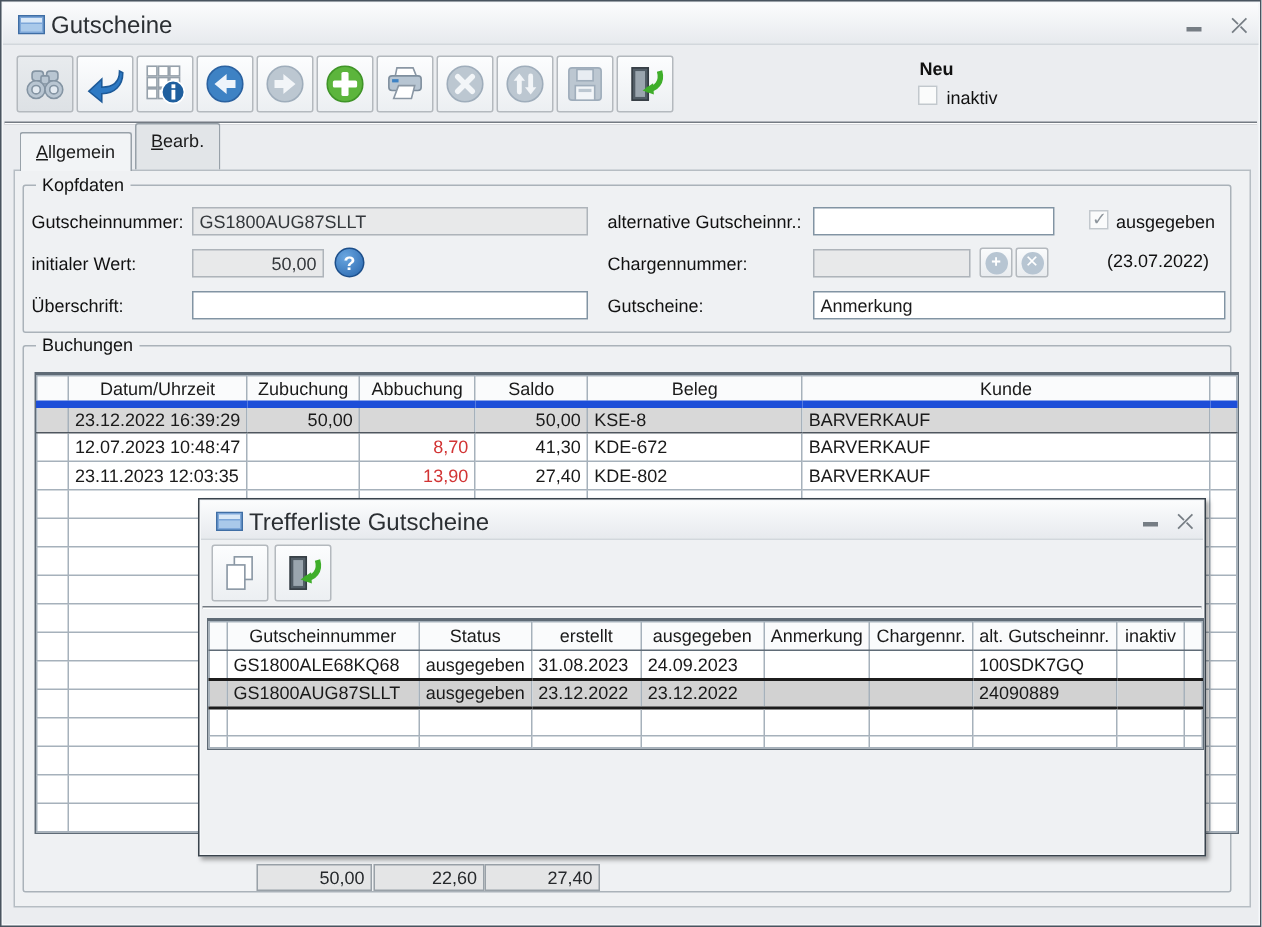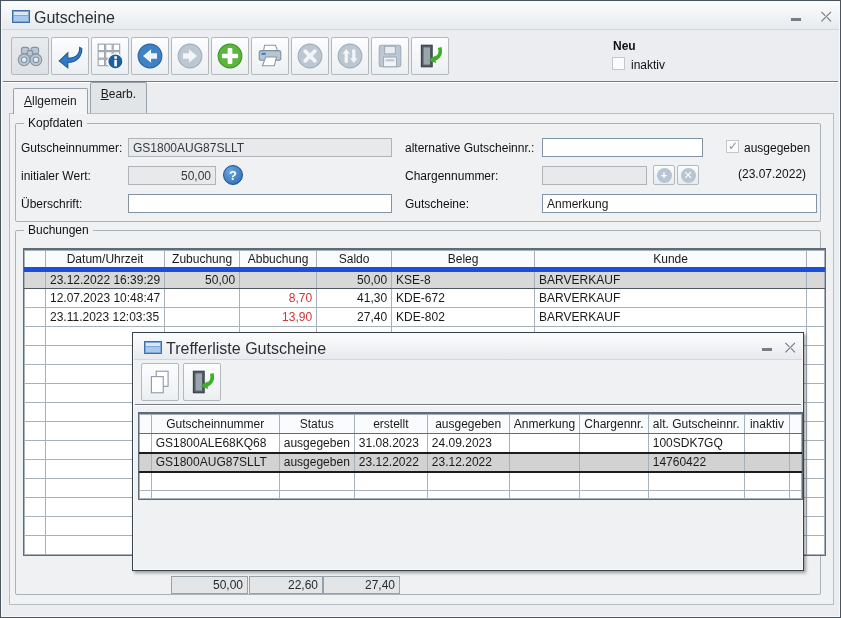--- a/index.html
+++ b/index.html
@@ -505,21 +505,21 @@
               <td class="l"></td>
             </tr>
             <tr class="sel2">
               <td class="l"></td>
               <td class="l">GS1800AUG87SLLT</td>
               <td class="l">ausgegeben</td>
               <td class="l">23.12.2022</td>
               <td class="l">23.12.2022</td>
               <td class="l"></td>
               <td class="l"></td>
-              <td class="l">14760422</td>
+              <td class="l">24090889</td>
               <td class="l"></td>
               <td class="l"></td>
             </tr>
             <tr>
               <td></td>
               <td></td>
               <td></td>
               <td></td>
               <td></td>
               <td></td>

